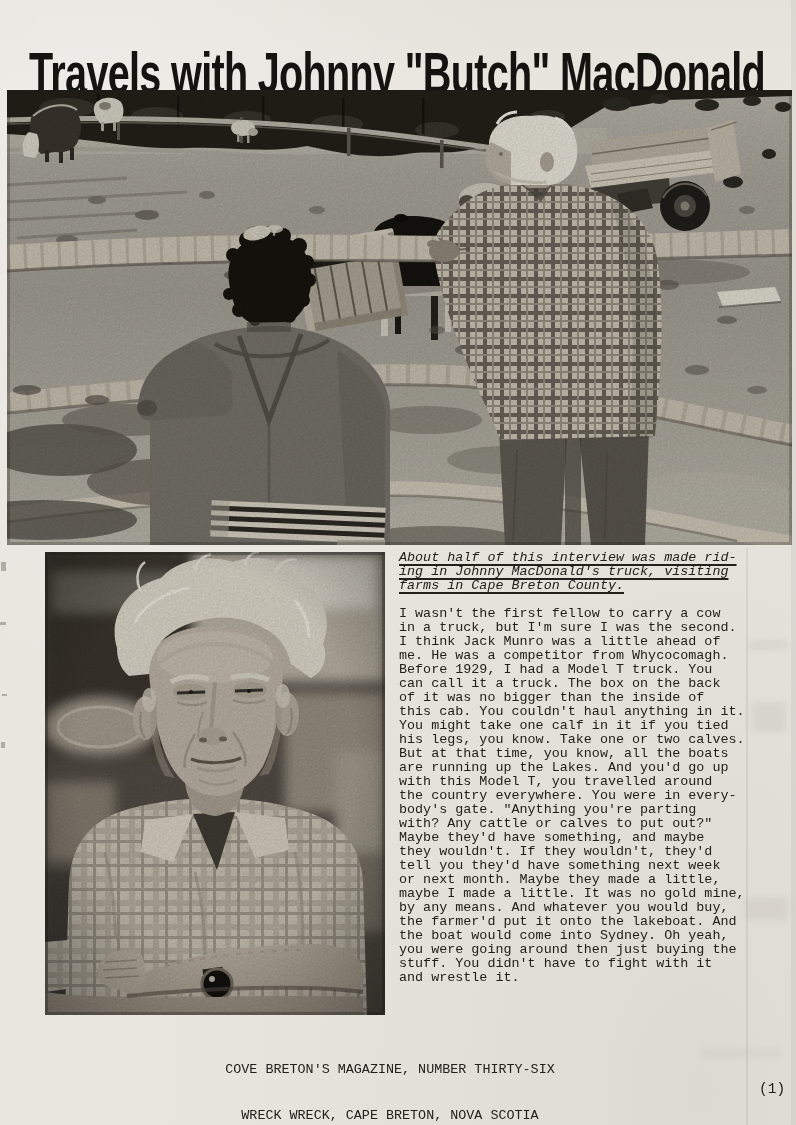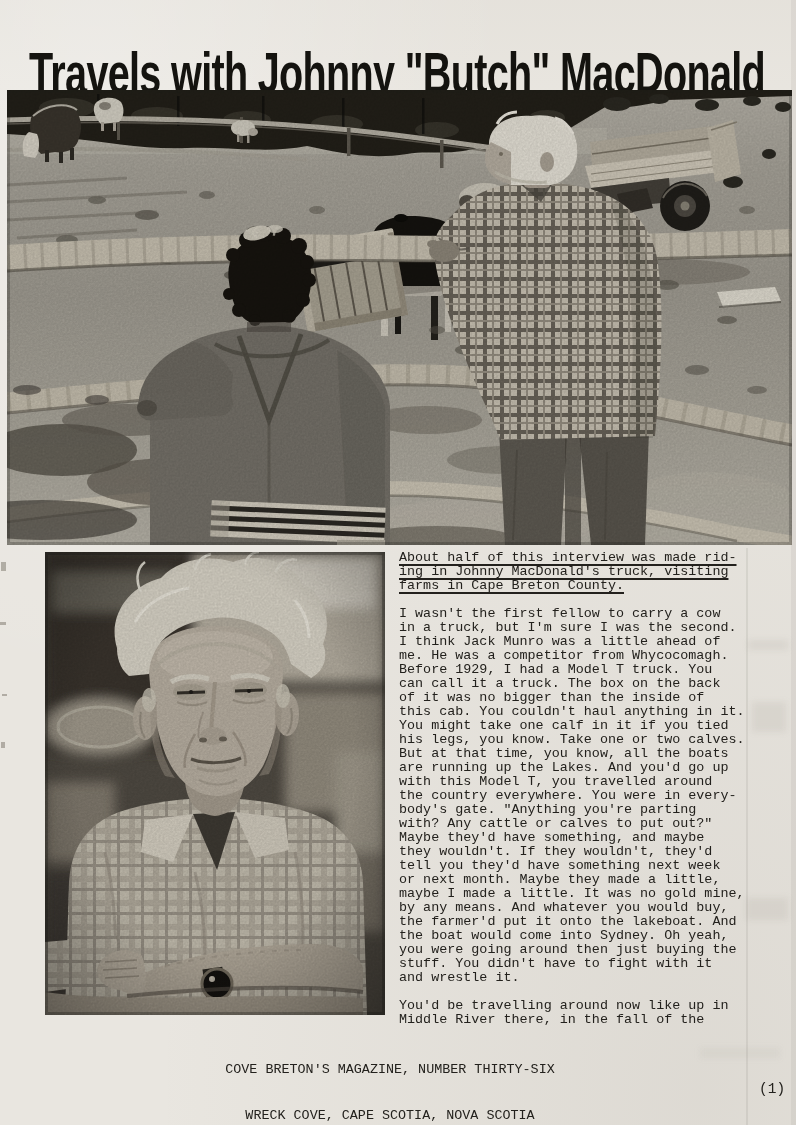--- a/index.html
+++ b/index.html
@@ -12,21 +12,21 @@
     font-family:"Liberation Mono","DejaVu Sans Mono",monospace;color:#23211d;}
   .masthead{position:absolute;left:29px;top:20px;width:740px;height:66px;overflow:visible;}
   .fit{display:inline-block;white-space:nowrap;transform-origin:0 50%;
     font-family:"Liberation Sans","DejaVu Sans",sans-serif;font-weight:bold;
     font-size:58px;line-height:64px;letter-spacing:-1px;color:#14130f;}
   .main-photo{position:absolute;left:7px;top:90px;width:785px;height:455px;margin:0;}
   .portrait-photo{position:absolute;left:45px;top:552px;width:340px;height:463px;margin:0;}
   .main-photo svg,.portrait-photo svg{display:block;}
   .text-col{position:absolute;left:399px;top:551px;width:392px;font-size:13.4px;line-height:14px;}
   .text-col p{margin:0 0 14px 0;white-space:pre;}
-  .intro{text-decoration:underline;text-underline-offset:2.5px;text-decoration-thickness:1.5px;}
+  .intro{text-decoration:underline;text-underline-offset:2.5px;text-decoration-thickness:1.5px;font-style:italic;}
   .imprint{position:absolute;left:160px;top:1031px;width:460px;text-align:center;
     font-size:13.4px;line-height:15.4px;white-space:pre;}
   .page-number{position:absolute;left:759px;top:1081px;font-size:14.5px;}
   .crease{position:absolute;left:746px;top:548px;width:2px;height:577px;background:rgba(92,86,74,.10);}
   .edge-shade{position:absolute;right:0;top:0;width:5px;height:100%;background:rgba(60,55,46,.06);}
   .ghost{position:absolute;background:rgba(128,121,108,.10);filter:blur(3px);}
   .g1{left:748px;top:640px;width:40px;height:10px;}
   .g2{left:752px;top:702px;width:34px;height:30px;}
   .g3{left:746px;top:898px;width:42px;height:22px;}
   .g4{left:700px;top:1048px;width:80px;height:10px;background:rgba(128,121,108,.07);}
@@ -429,27 +429,25 @@
 they wouldn't. If they wouldn't, they'd
 tell you they'd have something next week
 or next month. Maybe they made a little,
 maybe I made a little. It was no gold mine,
 by any means. And whatever you would buy,
 the farmer'd put it onto the lakeboat. And
 the boat would come into Sydney. Oh yeah,
 you were going around then just buying the
 stuff. You didn't have to fight with it
 and wrestle it.</p>
-    <p>You'd be travelling around now like up in
-Middle River there, in the fall of the</p>
   </div>
 
   <div class="imprint">
     <div>COVE BRETON'S MAGAZINE, NUMBER THIRTY-SIX</div>
-    <div>WRECK COVE, CAPE SCOTIA, NOVA SCOTIA</div>
+    <div>WRECK WRECK, CAPE BRETON, NOVA SCOTIA</div>
     
   </div>
 
   <div class="page-number">(1)</div>
 
   <div class="crease"></div>
   <div class="edge-shade"></div>
   <div class="ghost g1"></div>
   <div class="ghost g2"></div>
   <div class="ghost g3"></div>

